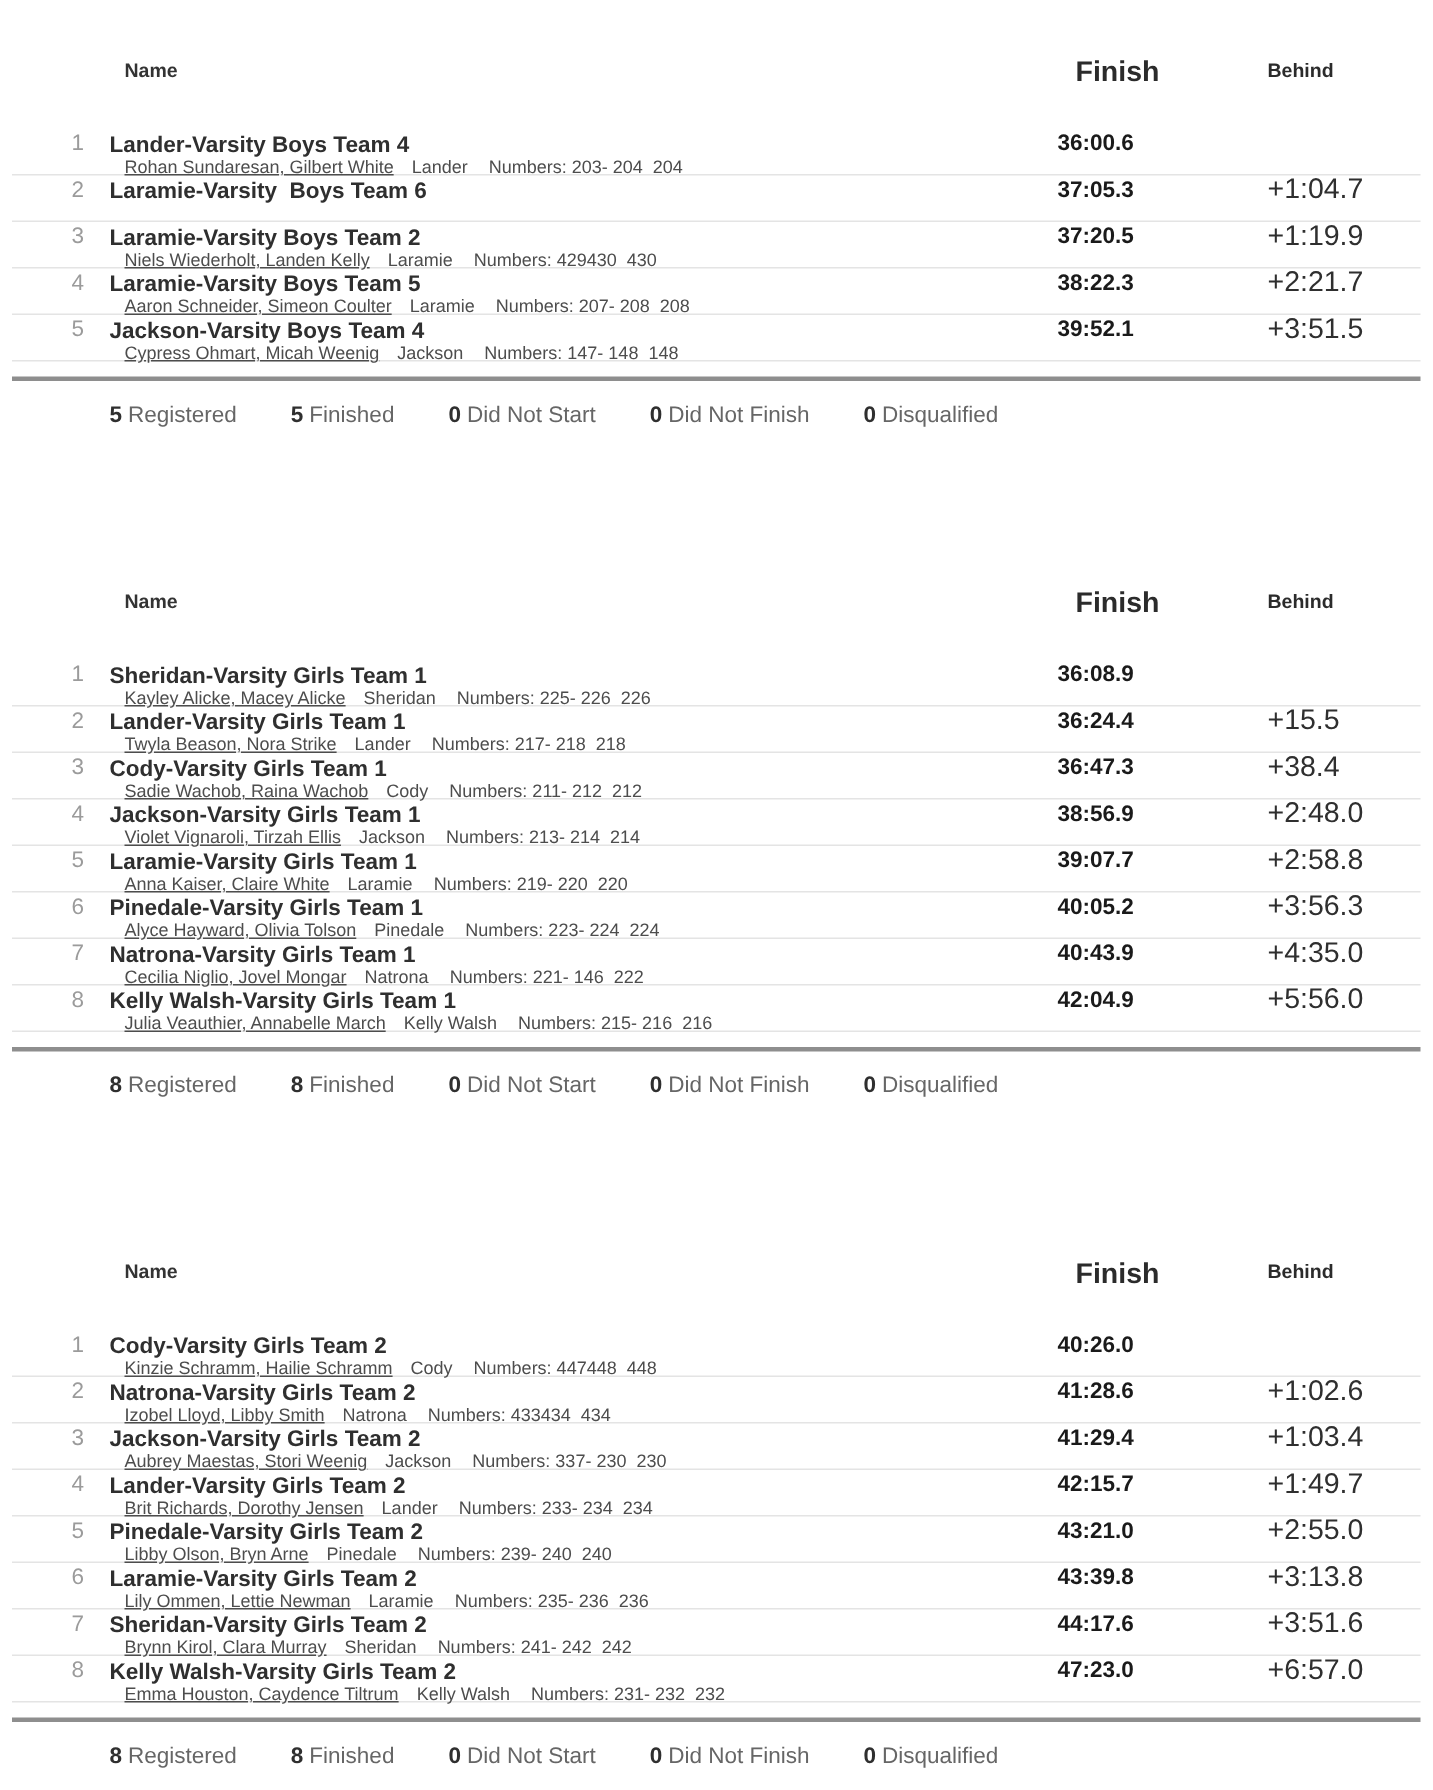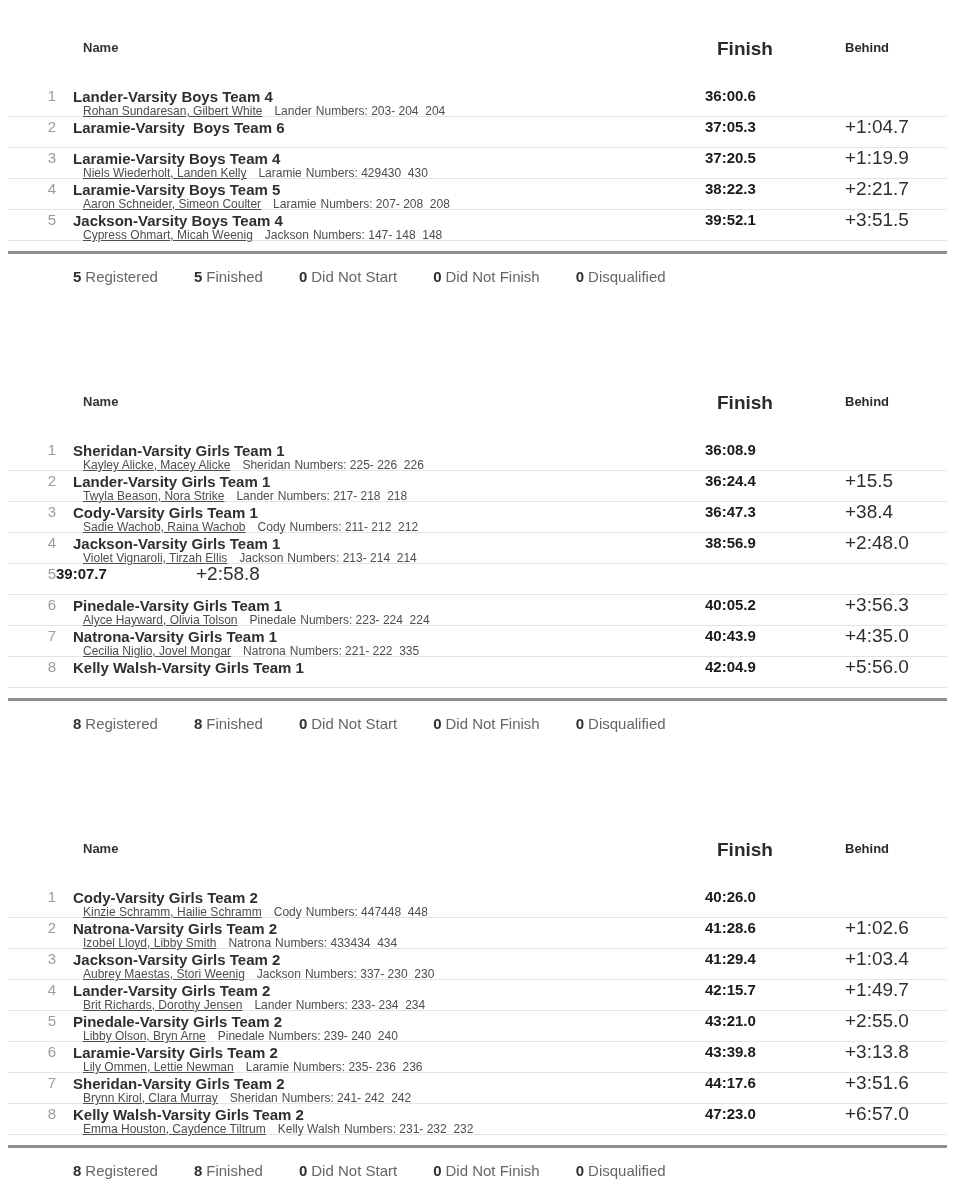--- a/index.html
+++ b/index.html
@@ -63,21 +63,21 @@
   .sub {
     font-size: 12px;
     color: #4d4d4d;
     line-height: 12px;
     margin-top: -1px;
     padding-left: 10px;
     white-space: pre;
   }
   .members { text-decoration: underline; }
   .club { margin-left: 12px; }
-  .numbers { margin-left: 4px; color: #4d4d4d; }
+  .numbers { margin-left: 14px; color: #4d4d4d; }
   .col-finish {
     width: 140px; flex: none;
     font-size: 15px;
     font-weight: bold;
     color: #1a1a1a;
     line-height: 16px;
   }
   .col-behind {
     width: 102px; flex: none;
     font-size: 19px;
@@ -134,21 +134,21 @@
     <div class="col-name">
       <div class="team">Laramie-Varsity  Boys Team 6</div>
     </div>
     <div class="col-finish">37:05.3</div>
     <div class="col-behind">+1:04.7</div>
   </div>
 
   <div class="row">
     <div class="col-rank">3</div>
     <div class="col-name">
-      <div class="team">Laramie-Varsity Boys Team 4</div>
+      <div class="team">Laramie-Varsity Boys Team 2</div>
       <div class="sub"><span class="members">Niels Wiederholt, Landen Kelly</span><span class="club">Laramie</span><span class="numbers">Numbers: 429430  430</span></div>
     </div>
     <div class="col-finish">37:20.5</div>
     <div class="col-behind">+1:19.9</div>
   </div>
 
   <div class="row">
     <div class="col-rank">4</div>
     <div class="col-name">
       <div class="team">Laramie-Varsity Boys Team 5</div>
@@ -227,48 +227,53 @@
     <div class="col-name">
       <div class="team">Jackson-Varsity Girls Team 1</div>
       <div class="sub"><span class="members">Violet Vignaroli, Tirzah Ellis</span><span class="club">Jackson</span><span class="numbers">Numbers: 213- 214  214</span></div>
     </div>
     <div class="col-finish">38:56.9</div>
     <div class="col-behind">+2:48.0</div>
   </div>
 
   <div class="row">
     <div class="col-rank">5</div>
+    <div class="col-name">
+      <div class="team">Laramie-Varsity Girls Team 1</div>
+      <div class="sub"><span class="members">Anna Kaiser, Claire White</span><span class="club">Laramie</span><span class="numbers">Numbers: 219- 220  220</span></div>
+    </div>
     <div class="col-finish">39:07.7</div>
     <div class="col-behind">+2:58.8</div>
   </div>
 
   <div class="row">
     <div class="col-rank">6</div>
     <div class="col-name">
       <div class="team">Pinedale-Varsity Girls Team 1</div>
       <div class="sub"><span class="members">Alyce Hayward, Olivia Tolson</span><span class="club">Pinedale</span><span class="numbers">Numbers: 223- 224  224</span></div>
     </div>
     <div class="col-finish">40:05.2</div>
     <div class="col-behind">+3:56.3</div>
   </div>
 
   <div class="row">
     <div class="col-rank">7</div>
     <div class="col-name">
       <div class="team">Natrona-Varsity Girls Team 1</div>
-      <div class="sub"><span class="members">Cecilia Niglio, Jovel Mongar</span><span class="club">Natrona</span><span class="numbers">Numbers: 221- 222  335</span></div>
+      <div class="sub"><span class="members">Cecilia Niglio, Jovel Mongar</span><span class="club">Natrona</span><span class="numbers">Numbers: 221- 146  222</span></div>
     </div>
     <div class="col-finish">40:43.9</div>
     <div class="col-behind">+4:35.0</div>
   </div>
 
   <div class="row">
     <div class="col-rank">8</div>
     <div class="col-name">
       <div class="team">Kelly Walsh-Varsity Girls Team 1</div>
+      <div class="sub"><span class="members">Julia Veauthier, Annabelle March</span><span class="club">Kelly Walsh</span><span class="numbers">Numbers: 215- 216  216</span></div>
     </div>
     <div class="col-finish">42:04.9</div>
     <div class="col-behind">+5:56.0</div>
   </div>
 </div>
     <div class="end-bar"></div>
     <div class="summary">
         <span class="sum-item"><b class="sum-num">8</b><span class="sum-label">Registered</span></span>
         <span class="sum-item"><b class="sum-num">8</b><span class="sum-label">Finished</span></span>
         <span class="sum-item"><b class="sum-num">0</b><span class="sum-label">Did Not Start</span></span>

